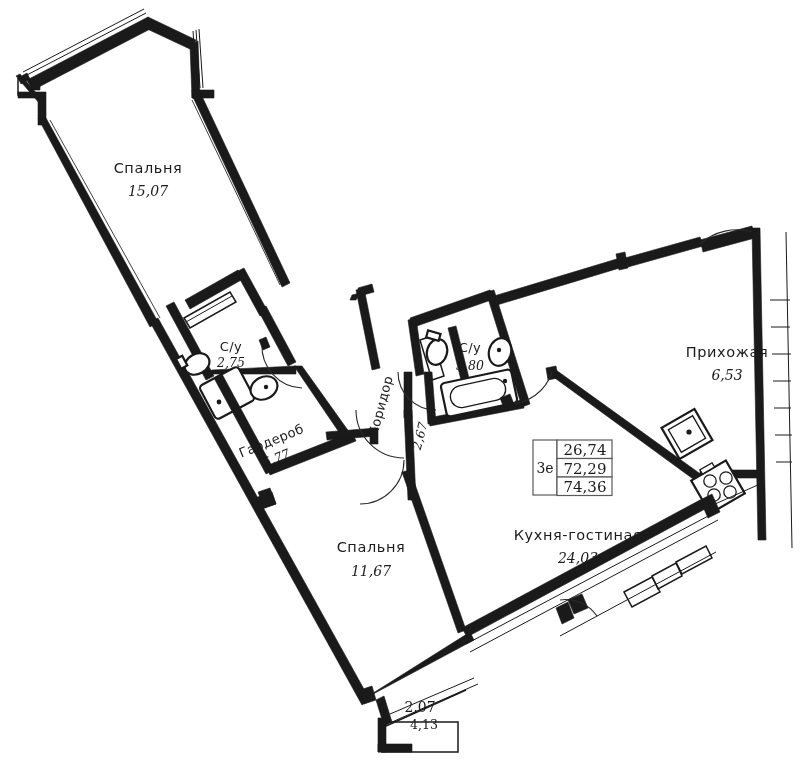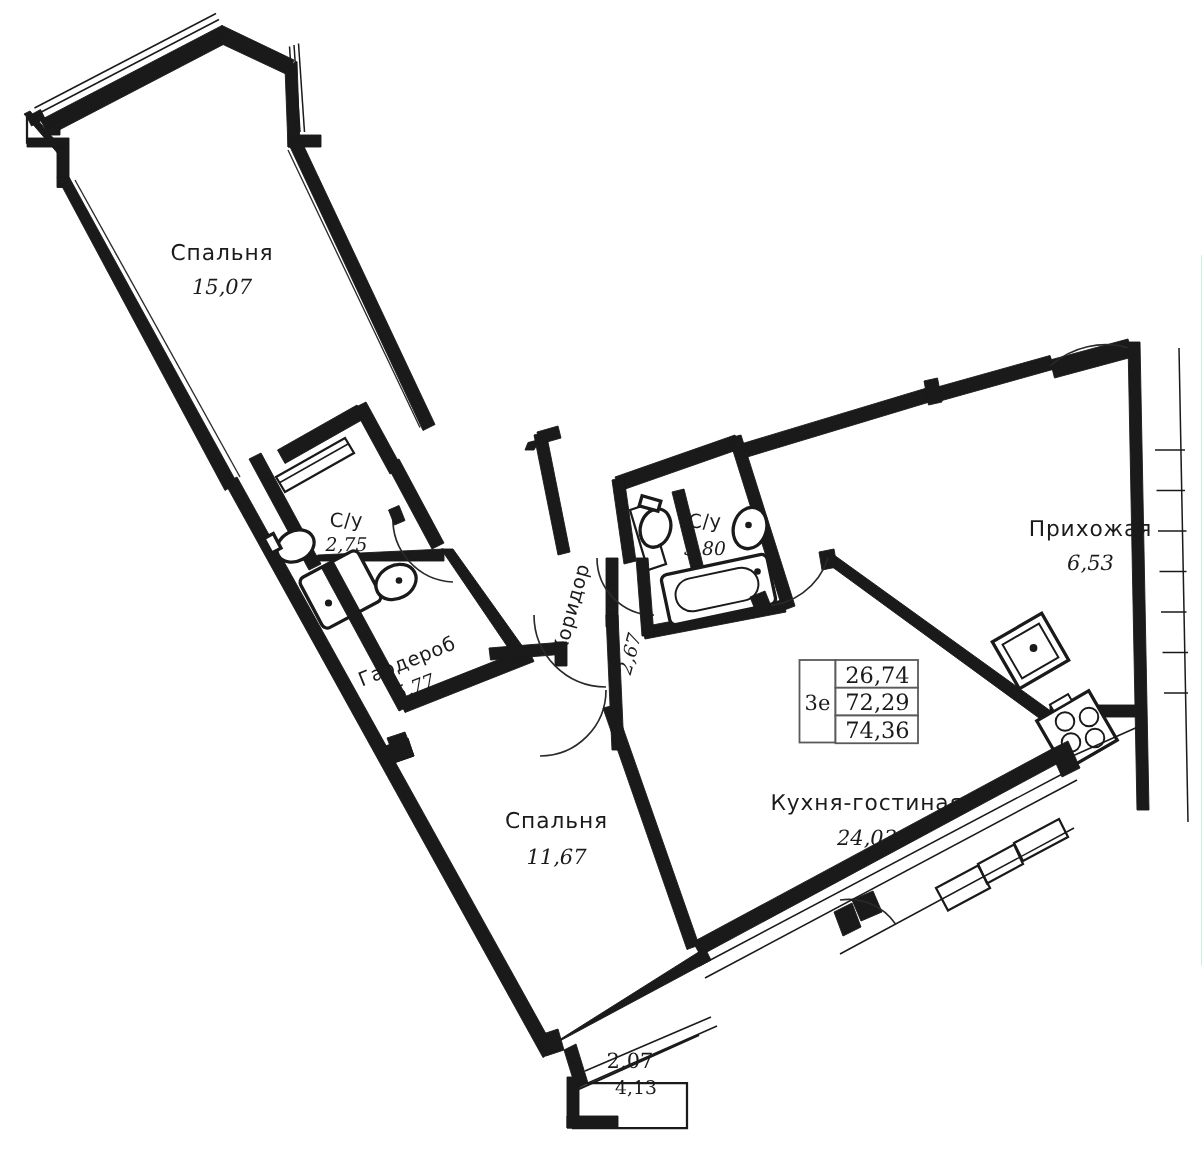--- a/index.html
+++ b/index.html
@@ -10,21 +10,21 @@
   body {
     width: 801px;
     height: 768px;
     overflow: hidden;
     font-family: "DejaVu Sans", sans-serif;
   }
   #plan-root {
     position: relative;
     width: 801px;
     height: 644px;
-    background: #22c55e;
+    background: #fef9c3;
   }
   svg#floorplan {
     display: block;
     width: 801px;
     height: 768px;
   }
   .wall {
     fill: #1a1a1a;
     stroke: #1a1a1a;
     stroke-width: 0.6;

